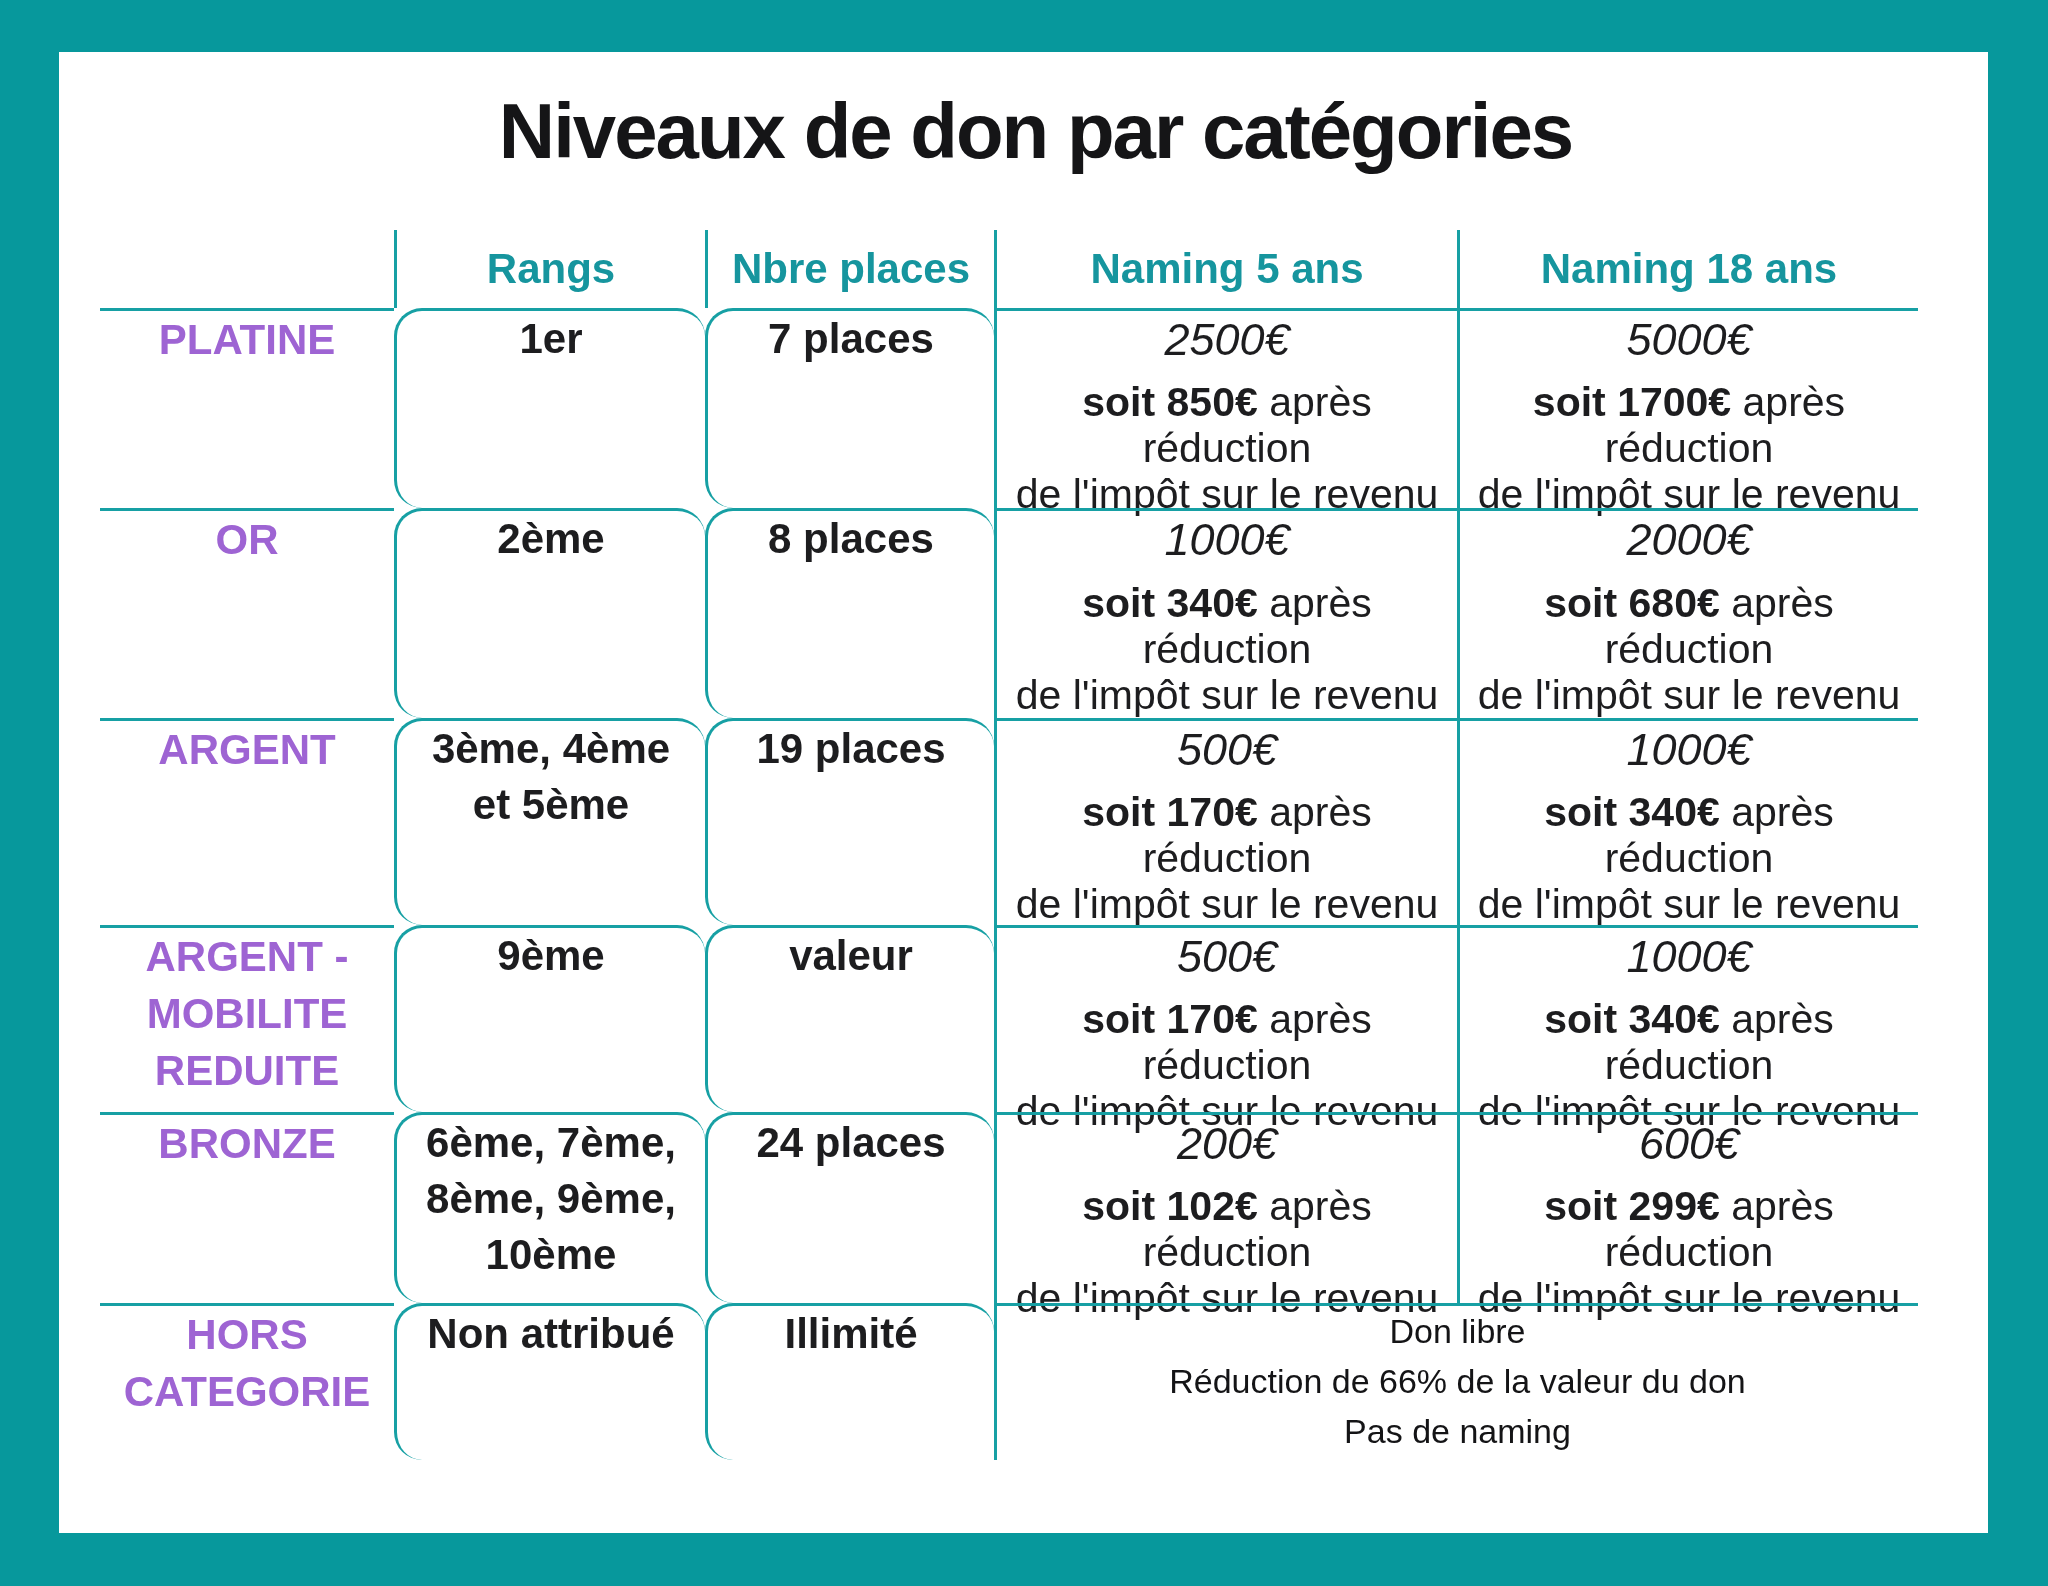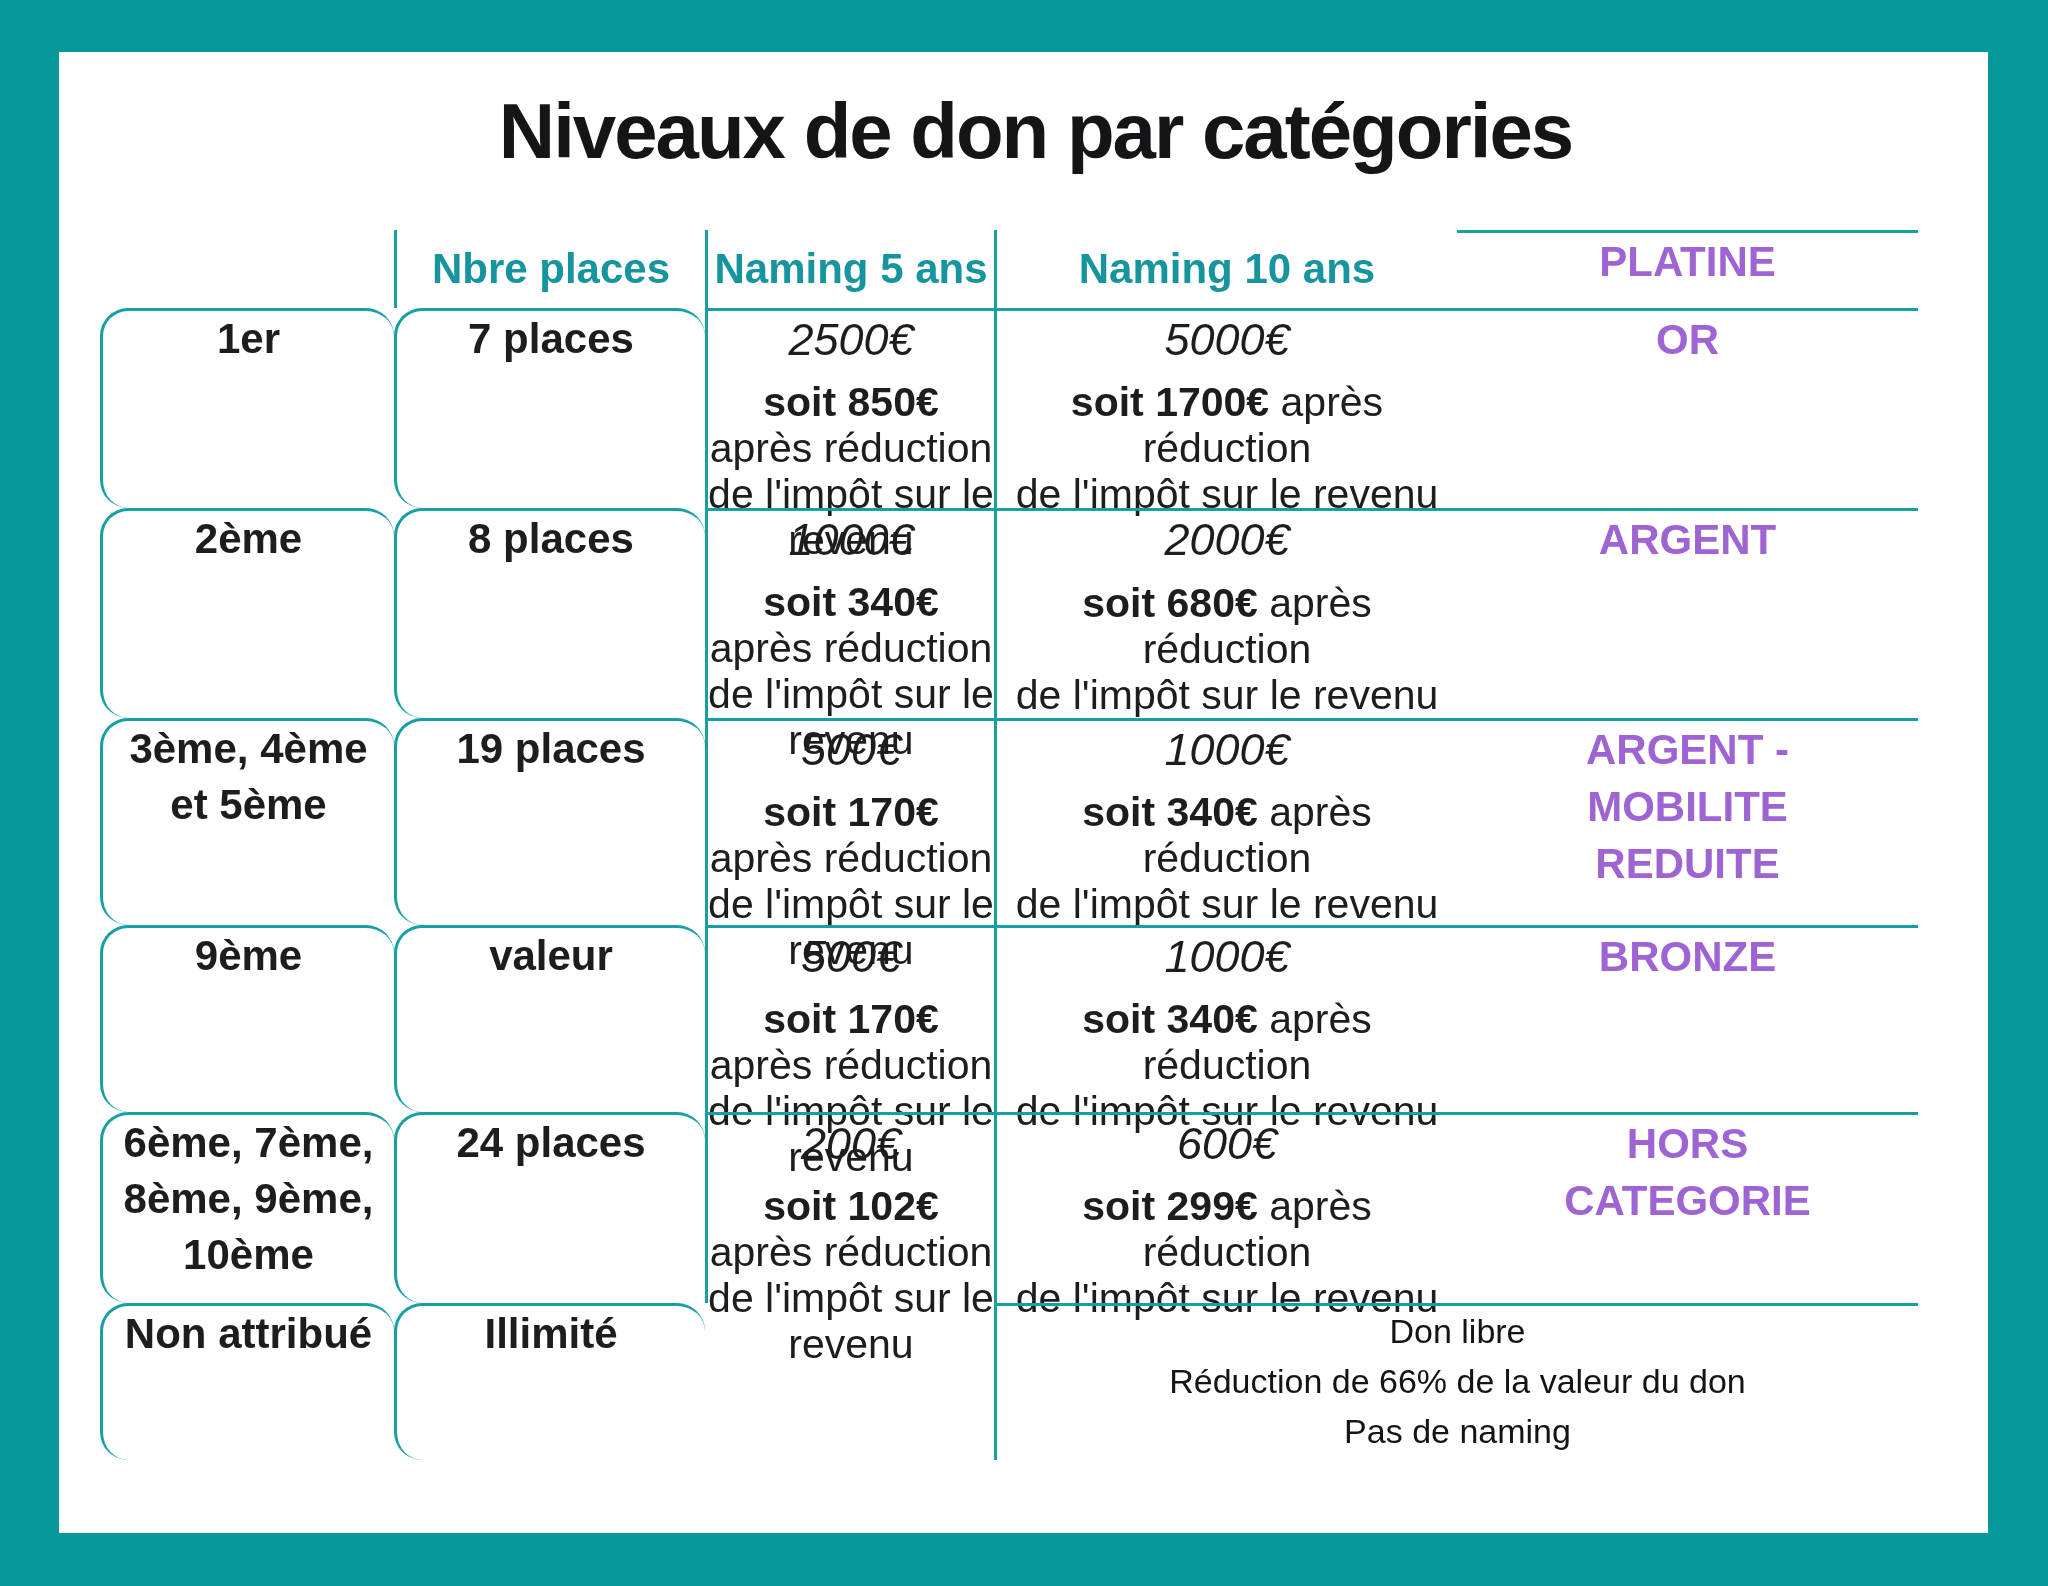--- a/index.html
+++ b/index.html
@@ -59,23 +59,24 @@
 </style>
 </head>
 <body>
 
 <div class="canvas">
   <h1 class="title">Niveaux de don par catégories</h1>
 
   <div class="tbl">
 
     <div class="cell"></div>
+    <div class="cell bl hdr">Rangs</div>
     <div class="cell bl hdr">Nbre places</div>
     <div class="cell bl hdr">Naming 5 ans</div>
-    <div class="cell bl hdr">Naming 10 ans</div>
+    <div class="cell bl hdr">Naming 18 ans</div>
 
     <div class="cell bt cat">PLATINE</div>
     <div class="cell bt bl plain">1er</div>
     <div class="cell bt bl plain">7 places</div>
     <div class="cell bt bl">
       <div class="amount">2500€</div>
       <div class="netline"><span class="net">soit 850€</span> <span>après réduction</span></div>
       <div class="tailline">de l'impôt sur le revenu</div>
     </div>
     <div class="cell bt bl">

